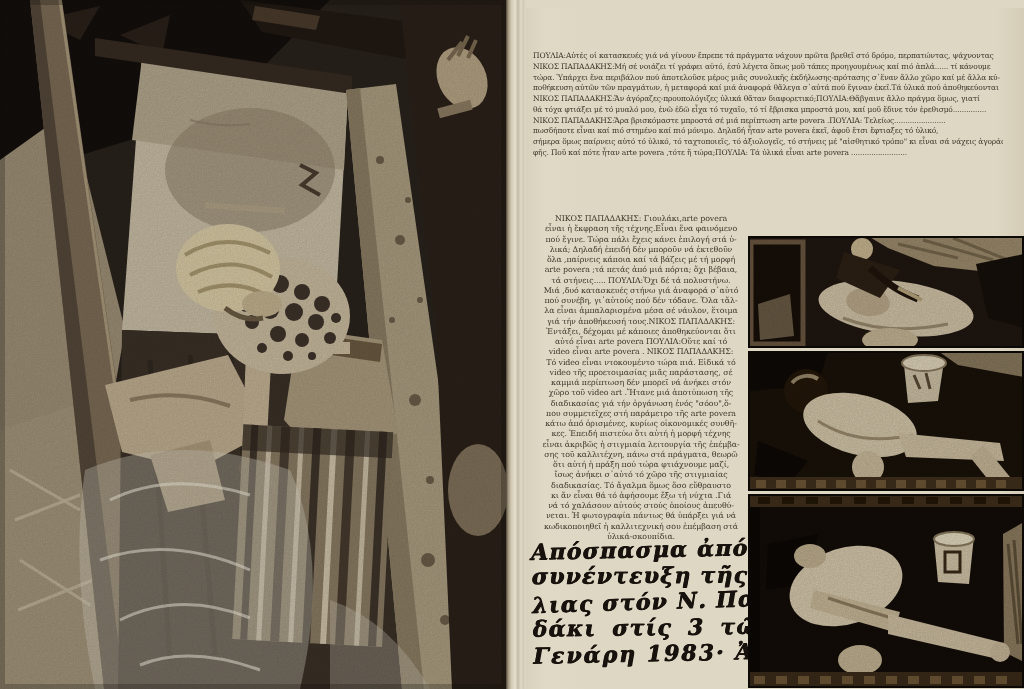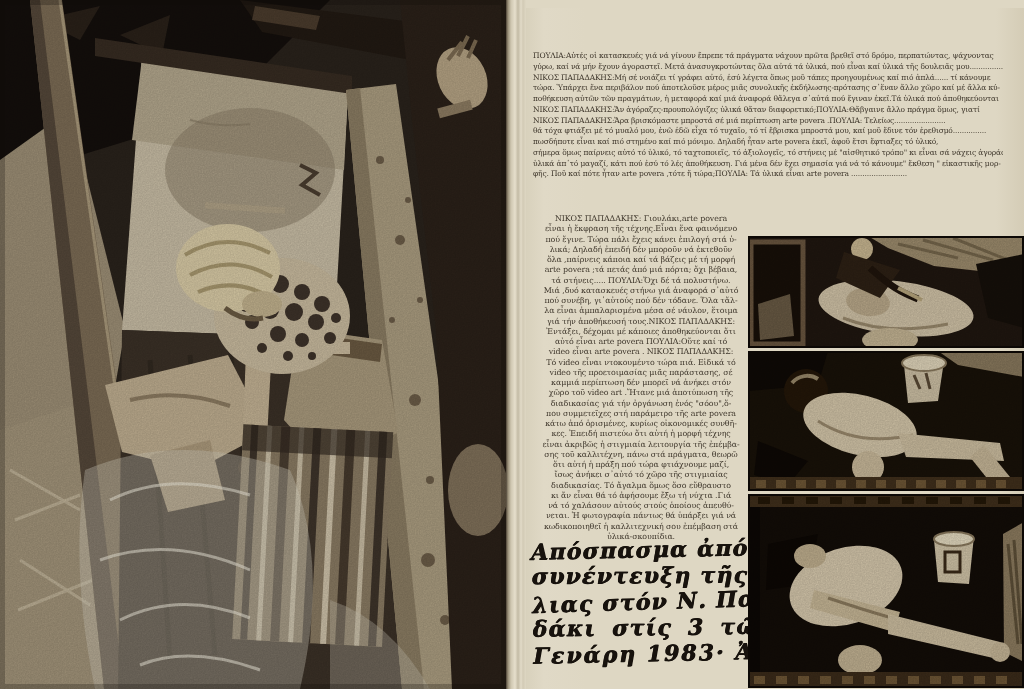--- a/index.html
+++ b/index.html
@@ -165,30 +165,28 @@
       <rect width="506" height="689" fill="none" stroke="#0f0b08" stroke-width="10" opacity=".25"></rect>
     </svg>
   </div>
 
   <div class="gutter"></div>
 
   <div class="right-page">
 
     <div class="text-wide">
         <div class="line">ΠΟΥΛΙΑ:Αὐτές οἱ κατασκευές γιά νά γίνουν ἔπρεπε τά πράγματα νάχουν πρῶτα βρεθεῖ στό δρόμο, περπατώντας, ψάχνοντας</div>
-        <div class="line">γύρω, καί νά μήν ἔχουν ἀγοραστεῖ. Μετά ἀνασυγκροτώντας ὅλα αὐτά τά ὑλικά, πού εἶναι καί ὑλικά τῆς δουλειᾶς μου...............</div>
         <div class="line">ΝΙΚΟΣ ΠΑΠΑΔΑΚΗΣ:Μή σέ νοιάζει τί γράφει αὐτό, ἐσύ λέγετα ὅπως μοῦ τάπες προηγουμένως καί πιό ἁπλά...... τί κάνουμε</div>
         <div class="line">τώρα. Ὑπάρχει ἕνα περιβάλον πού ἀποτελοῦσε μέρος μιᾶς συνολικῆς ἐκδήλωσης-πρότασης σ᾽ἕναν ἄλλο χῶρο καί μέ ἄλλα κύ-</div>
         <div class="line">ποθήκευση αὐτῶν τῶν πραγμάτων, ἡ μεταφορά καί μιά ἀναφορά θἄλεγα σ᾽αὐτά πού ἔγιναν ἐκεῖ.Τά ὑλικά πού ἀποθηκεύονται</div>
         <div class="line">ΝΙΚΟΣ ΠΑΠΑΔΑΚΗΣ:Ἄν ἀγόραζες-προυπολόγιζες ὑλικά θἄταν διαφορετικό;ΠΟΥΛΙΑ:Θἄβγαινε ἄλλο πράγμα ὅμως, γιατί</div>
+        <div class="line">θά τόχα φτιάξει μέ τό μυαλό μου, ἐνῶ ἐδῶ εἶχα τό τυχαῖο, τό τί ἔβρισκα μπροστά μου, καί μοῦ ἔδινε τόν ἐρεθισμό...............</div>
         <div class="line">ΝΙΚΟΣ ΠΑΠΑΔΑΚΗΣ:Ἄρα βρισκόμαστε μπροστά σέ μιά περίπτωση arte povera .ΠΟΥΛΙΑ: Τελείως.......................</div>
-        <div class="line">θά τόχα φτιάξει μέ τό μυαλό μου, ἐνῶ ἐδῶ εἶχα τό τυχαῖο, τό τί ἔβρισκα μπροστά μου, καί μοῦ ἔδινε τόν ἐρεθισμό...............</div>
         <div class="line">πωσδήποτε εἶναι καί πιό στημένο καί πιό μόνιμο. Δηλαδή ἦταν arte povera ἐκεῖ, ἀφοῦ ἔτσι ἔφτιαξες τό ὑλικό,</div>
         <div class="line">σήμερα ὅμως παίρνεις αὐτό τό ὑλικό, τό ταχτοποιεῖς, τό ἀξιολογεῖς, τό στήνεις μέ "αἰσθητικό τρόπο" κι εἶναι σά νάχεις ἀγοράσει</div>
-        <div class="line">ὑλικά ἀπ᾽τό μαγαζί, κάτι πού ἐσύ τό λές ἀποθήκευση. Γιά μένα δέν ἔχει σημασία γιά νά τό κάνουμε" ἔκθεση " εἰκαστικῆς μορ-</div>
         <div class="line">φῆς. Ποῦ καί πότε ἦταν arte povera ,τότε ἤ τώρα;ΠΟΥΛΙΑ: Τά ὑλικά εἶναι arte povera .........................</div>
       </div>
 
     <div class="text-col">
         <div class="line">ΝΙΚΟΣ ΠΑΠΑΔΑΚΗΣ:   Γιουλάκι,arte povera</div>
         <div class="line">εἶναι ἡ ἔκφραση τῆς τέχνης.Εἶναι ἕνα φαινόμενο</div>
         <div class="line">πού ἔγινε. Τώρα πάλι ἔχεις κάνει ἐπιλογή στά ὑ-</div>
         <div class="line">λικά; Δηλαδή ἐπειδή δέν μποροῦν νά ἐκτεθοῦν</div>
         <div class="line">ὅλα ,παίρνεις κάποια καί τά βάζεις μέ τή μορφή</div>
         <div class="line">arte povera ;τά πετάς ἀπό μιά πόρτα; ὄχι βέβαια,</div>

